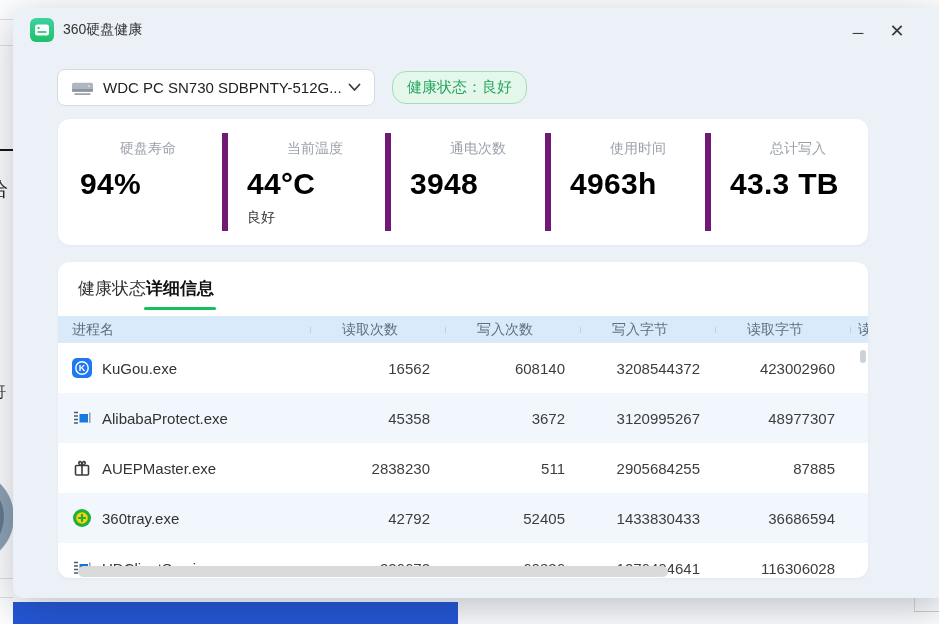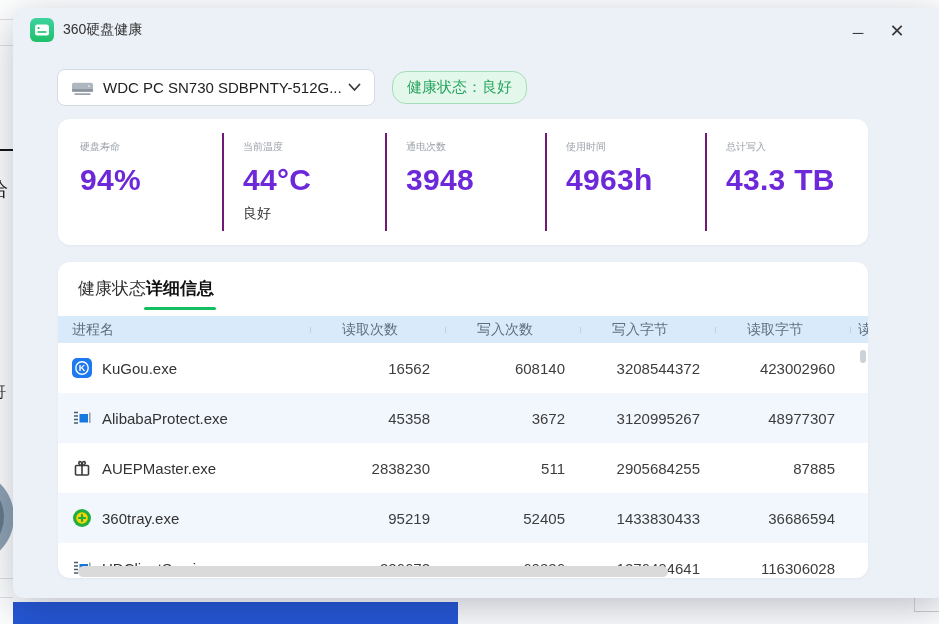--- a/index.html
+++ b/index.html
@@ -53,23 +53,23 @@
     display:flex; align-items:center; font-size:15px; color:#27a55f; white-space:nowrap;
   }
 
   
   .stats-card {
     position:absolute; left:45px; top:111px; width:810px; height:126px;
     background:#fff; border-radius:12px; box-shadow:0 1px 3px rgba(40,60,90,.05);
     display:grid; grid-template-columns:164px 163px 160px 160px 1fr; padding:14px 0;
   }
   .stat { padding:7px 8px 0 22px; }
-  .stat + .stat { border-left:2px solid #701a75; padding-left:19px; }
-  .stat-label { font-size:10px; color:#9ba1a9; margin-bottom:9px; }
-  .stat-value { font-size:30px; font-weight:700; color:#6d28d9; letter-spacing:.3px; line-height:1.1; }
+  .stat + .stat { border-left:6px solid #701a75; padding-left:19px; }
+  .stat-label { font-size:14px; color:#9ba1a9; margin-bottom:9px;margin-left:40px; }
+  .stat-value { font-size:30px; font-weight:700; color:#000000; letter-spacing:.3px; line-height:1.1; }
   .stat-sub { font-size:14px; color:#333; margin-top:9px; min-height:16px; }
 
   
   .detail-card {
     position:absolute; left:45px; top:254px; width:810px; height:316px;
     background:#fff; border-radius:12px; box-shadow:0 1px 3px rgba(40,60,90,.05);
     overflow:hidden;
   }
   .tabs { display:flex; padding:15px 0 0 20px; }
   .tab { font-size:17px; color:#333; position:relative; padding-bottom:10px; cursor:pointer; }
@@ -267,21 +267,21 @@
                 <circle cx="10" cy="10" r="9" fill="#1faf3e"></circle>
                 <circle cx="10" cy="10" r="5.8" fill="#ffd400"></circle>
                 <g stroke="#1faf3e" stroke-width="2.2" stroke-linecap="round">
                   <line x1="10" y1="6.9" x2="10" y2="13.1"></line>
                   <line x1="6.9" y1="10" x2="13.1" y2="10"></line>
                 </g>
               </svg>
             </span>
             <span>360tray.exe</span>
           </div>
-          <div class="td">95219</div>
+          <div class="td">42792</div>
           <div class="td">52405</div>
           <div class="td">1433830433</div>
           <div class="td">36686594</div>
           <div class="td"></div>
         </div>
         <div class="trow">
           <div class="td name-cell">
             <span class="proc-icon">
               <svg viewBox="0 0 20 20">
                 <g stroke="#4a5b66" stroke-width="1.6">

